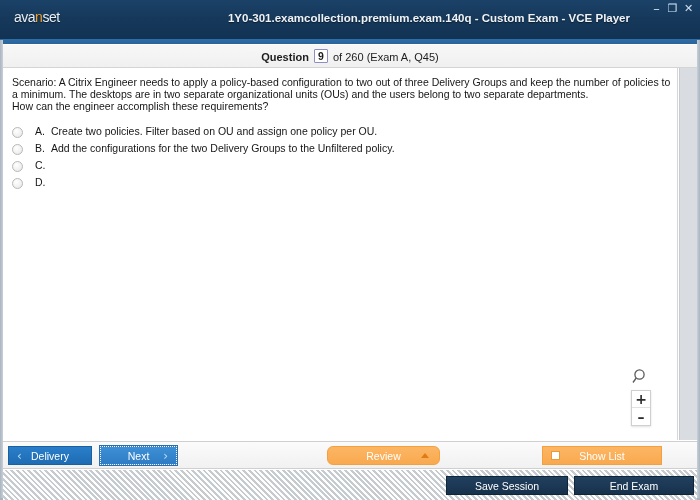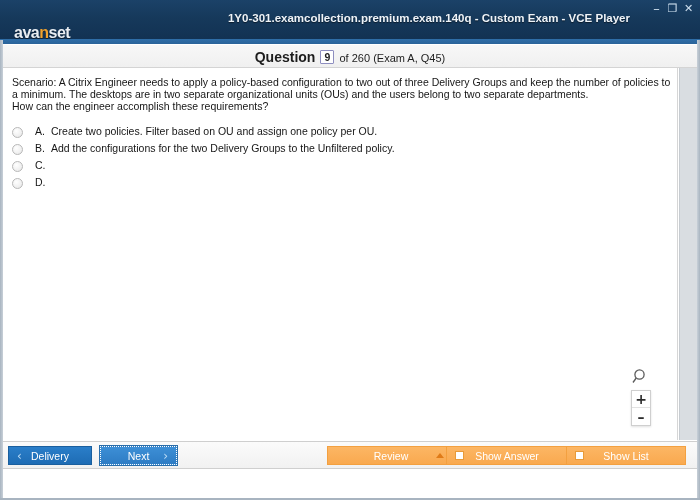--- a/index.html
+++ b/index.html
@@ -22,22 +22,22 @@
     background: linear-gradient(180deg,#1b4268 0%, #16395b 45%, #123253 100%);
     border-bottom: 1px solid #0e2a46;
   }
   .titlebar::after {
     content: "";
     position: absolute; left: 0; right: 0; bottom: -5px;
     height: 5px;
     background: linear-gradient(180deg,#2f6ea8 0%, #2a6399 100%);
   }
   .logo {
-    position: absolute; left: 14px; top: 24px;
-    font-size: 16px; font-weight: bold;
+    position: absolute; left: 14px; top: 9px;
+    font-size: 14px; font-weight: normal;
     letter-spacing: -0.5px;
     color: #e9eef3;
     text-shadow: 0 1px 1px rgba(0,0,0,.45);
     user-select: none;
   }
   .logo .accent { color: #f0a22e; }
   .win-title {
     position: absolute; left: 160px; top: 12px;
     width: 470px; text-align: right;
     font-size: 11.5px; font-weight: bold;
@@ -79,21 +79,21 @@
   .mark-label {
     font-size: 10.5px; color: #1d1d1d;
   }
   .mark-label .acc { text-decoration: underline; }
   .qcenter {
     position: absolute; left: 0; top: 4px;
     width: 694px; text-align: center;
     font-size: 11px; color: #1d1d1d;
     white-space: nowrap;
   }
-  .qcenter .qword { font-weight: bold; font-size: 14px; margin-top: 40px; }
+  .qcenter .qword { font-weight: bold; font-size: 11px; margin-top: 40px; }
   .qnum-box {
     display: inline-block;
     min-width: 14px; padding: 0 3px;
     border: 1px solid #8e8ec0;
     background: #ffffff;
     font-weight: bold; font-size: 10.5px;
     text-align: center;
     border-radius: 1px;
     margin: 0 2px;
     vertical-align: 1px;
@@ -218,23 +218,23 @@
     border-bottom: 5px solid #e07b18;
   }
   .sq {
     position: absolute; left: 8px;
     width: 9px; height: 9px;
     background: #ffffff;
     border: 1px solid #e89a38;
   }
   #btn-previous { left: 5px;  width: 84px; }
   #btn-next     { left: 97px; width: 77px; }
-  #btn-review   { left: 324px; width: 128px; }
+  #btn-review   { left: 324px; width: 113px; border-radius: 6px; }
   #btn-showanswer { left: 443px; width: 122px; }
-  #btn-showlist   { left: 563px; width: 120px; }
+  #btn-showlist   { left: 539px; width: 120px; }
 
   
   .statusbar {
     position: absolute; left: 3px; top: 469px;
     width: 694px; height: 31px;
     background-color: #e4e6e8;
     background-image:
       repeating-linear-gradient(45deg,
         rgba(255,255,255,.95) 0px, rgba(255,255,255,.95) 2px,
         rgba(196,201,206,.95) 2px, rgba(196,201,206,.95) 4px);
@@ -339,24 +339,24 @@
       <span>Delivery</span>
     </div>
     <div class="btn btn-next" id="btn-next">
       <span>Next</span>
       <span class="chev right">›</span>
     </div>
     <div class="btn btn-orange" id="btn-review">
       <span>Review</span>
       <span class="tri-up"></span>
     </div>
-    <div class="btn btn-orange" id="btn-showanswer">
-      <span class="sq"></span>
-      <span>Show Answer</span>
-    </div>
     <div class="btn btn-orange" id="btn-showlist">
       <span class="sq"></span>
       <span>Show List</span>
     </div>
   </div>
 
+  <div class="statusbar">
+    <div class="btn-dark" id="btn-savesession">Save Session</div>
+    <div class="btn-dark" id="btn-endexam">End Exam</div>
+  </div>
 
 </div>
 
 </body></html>

